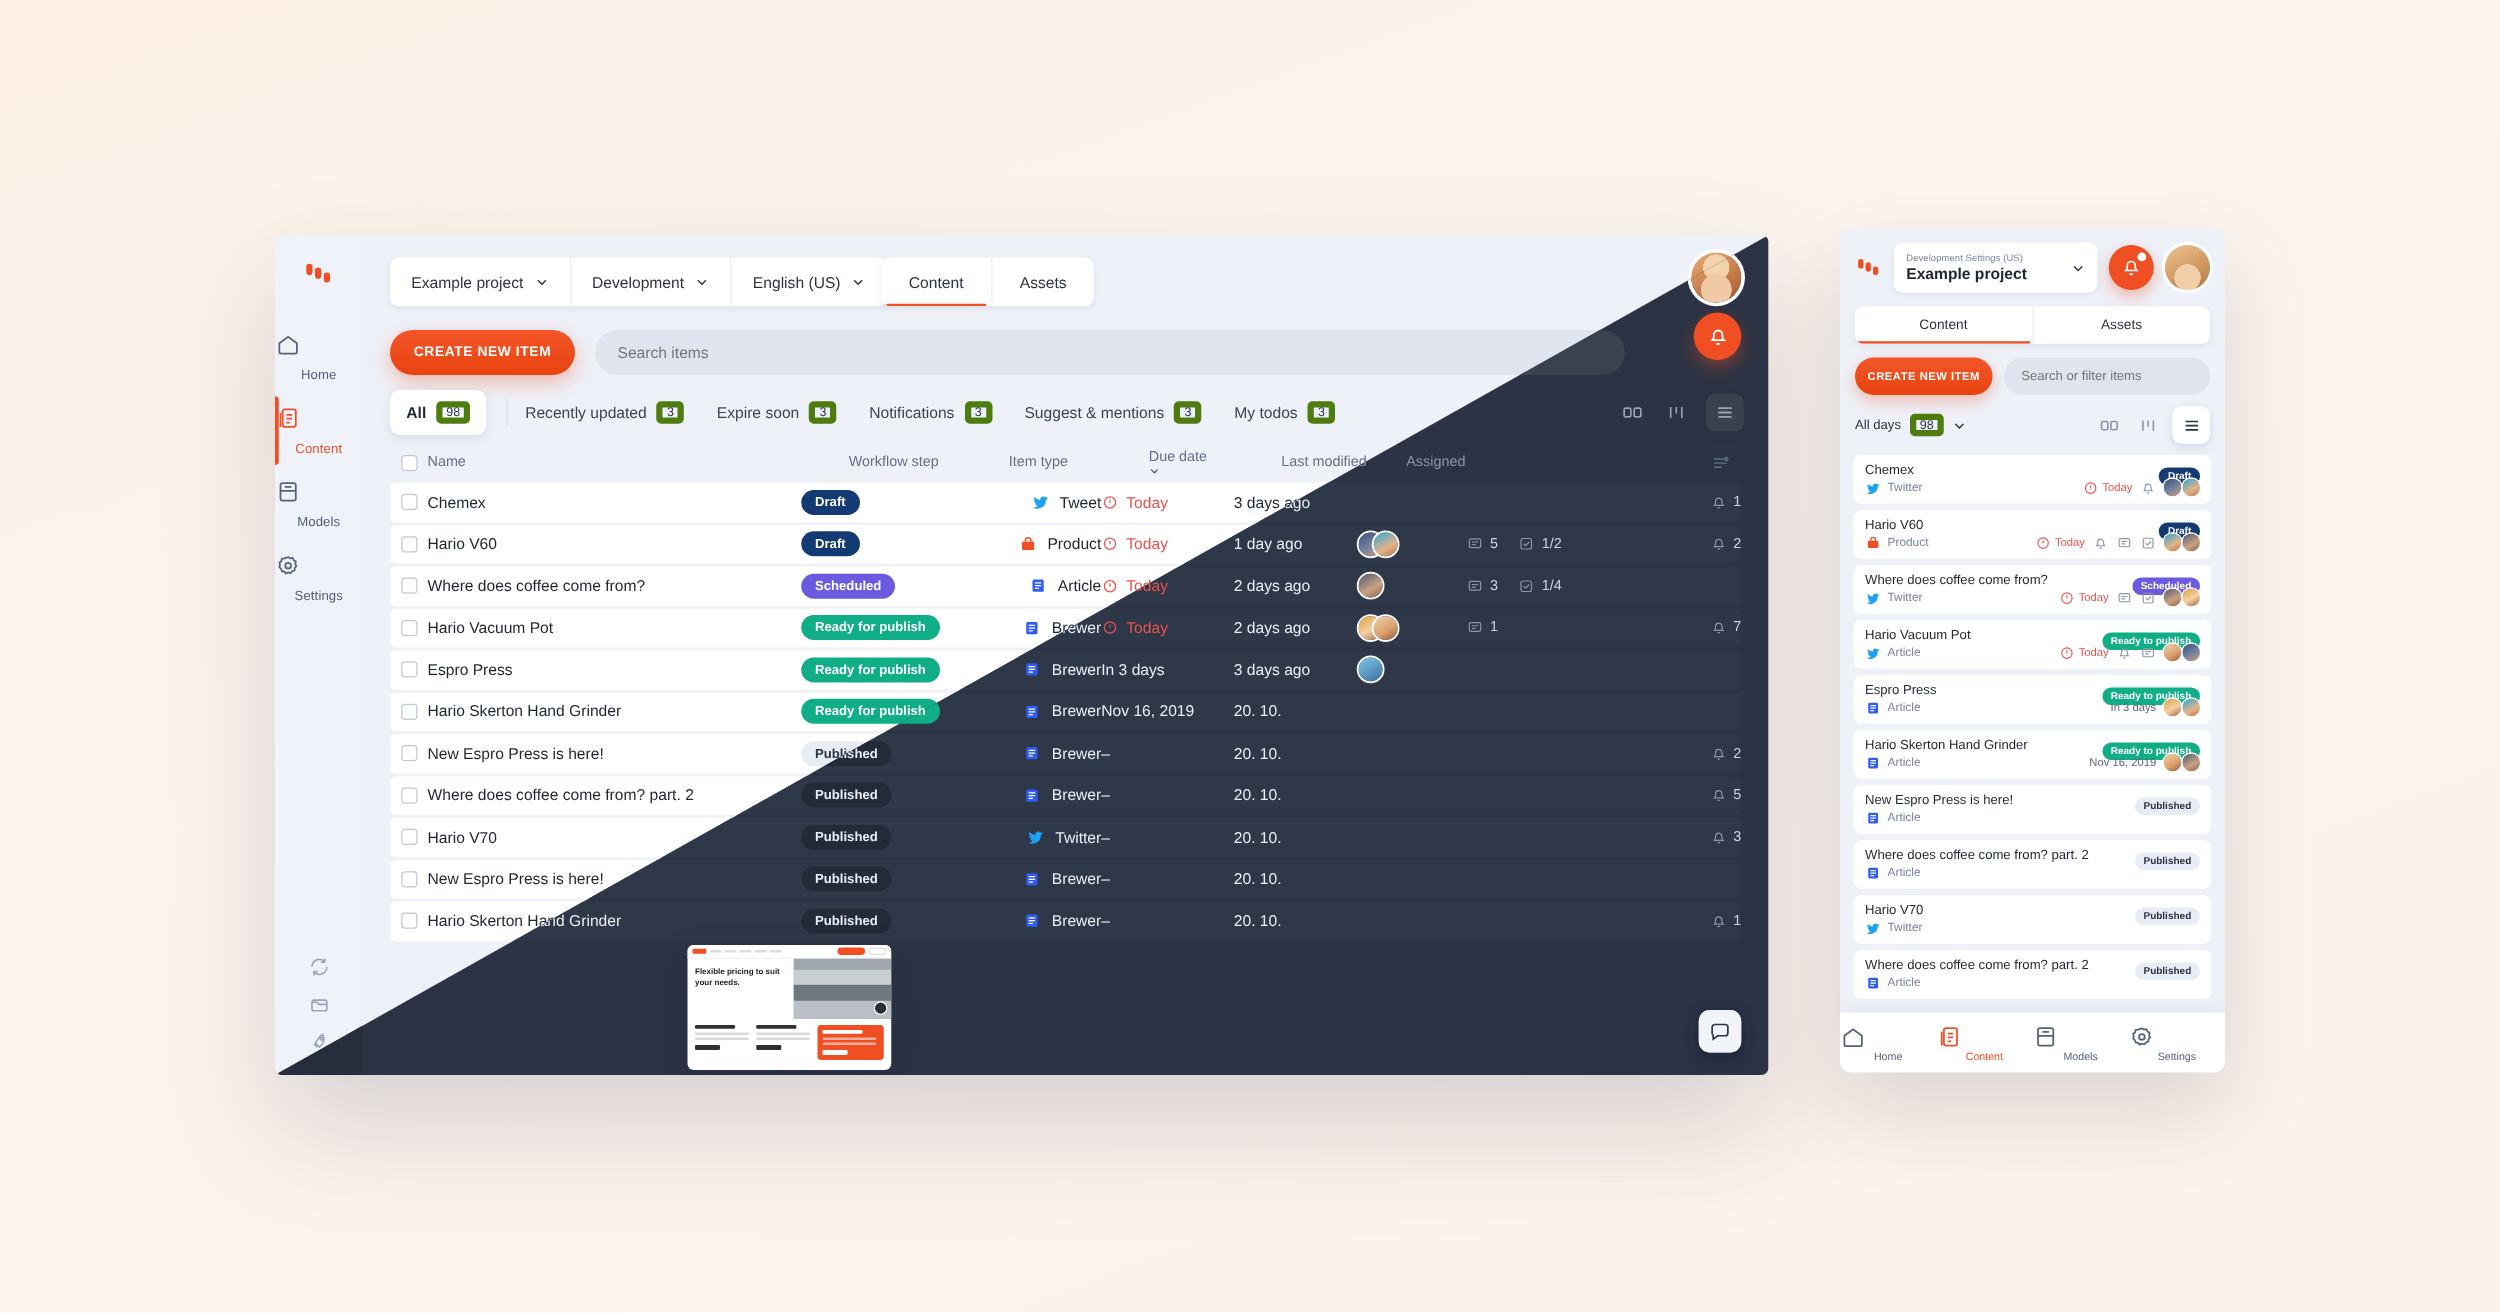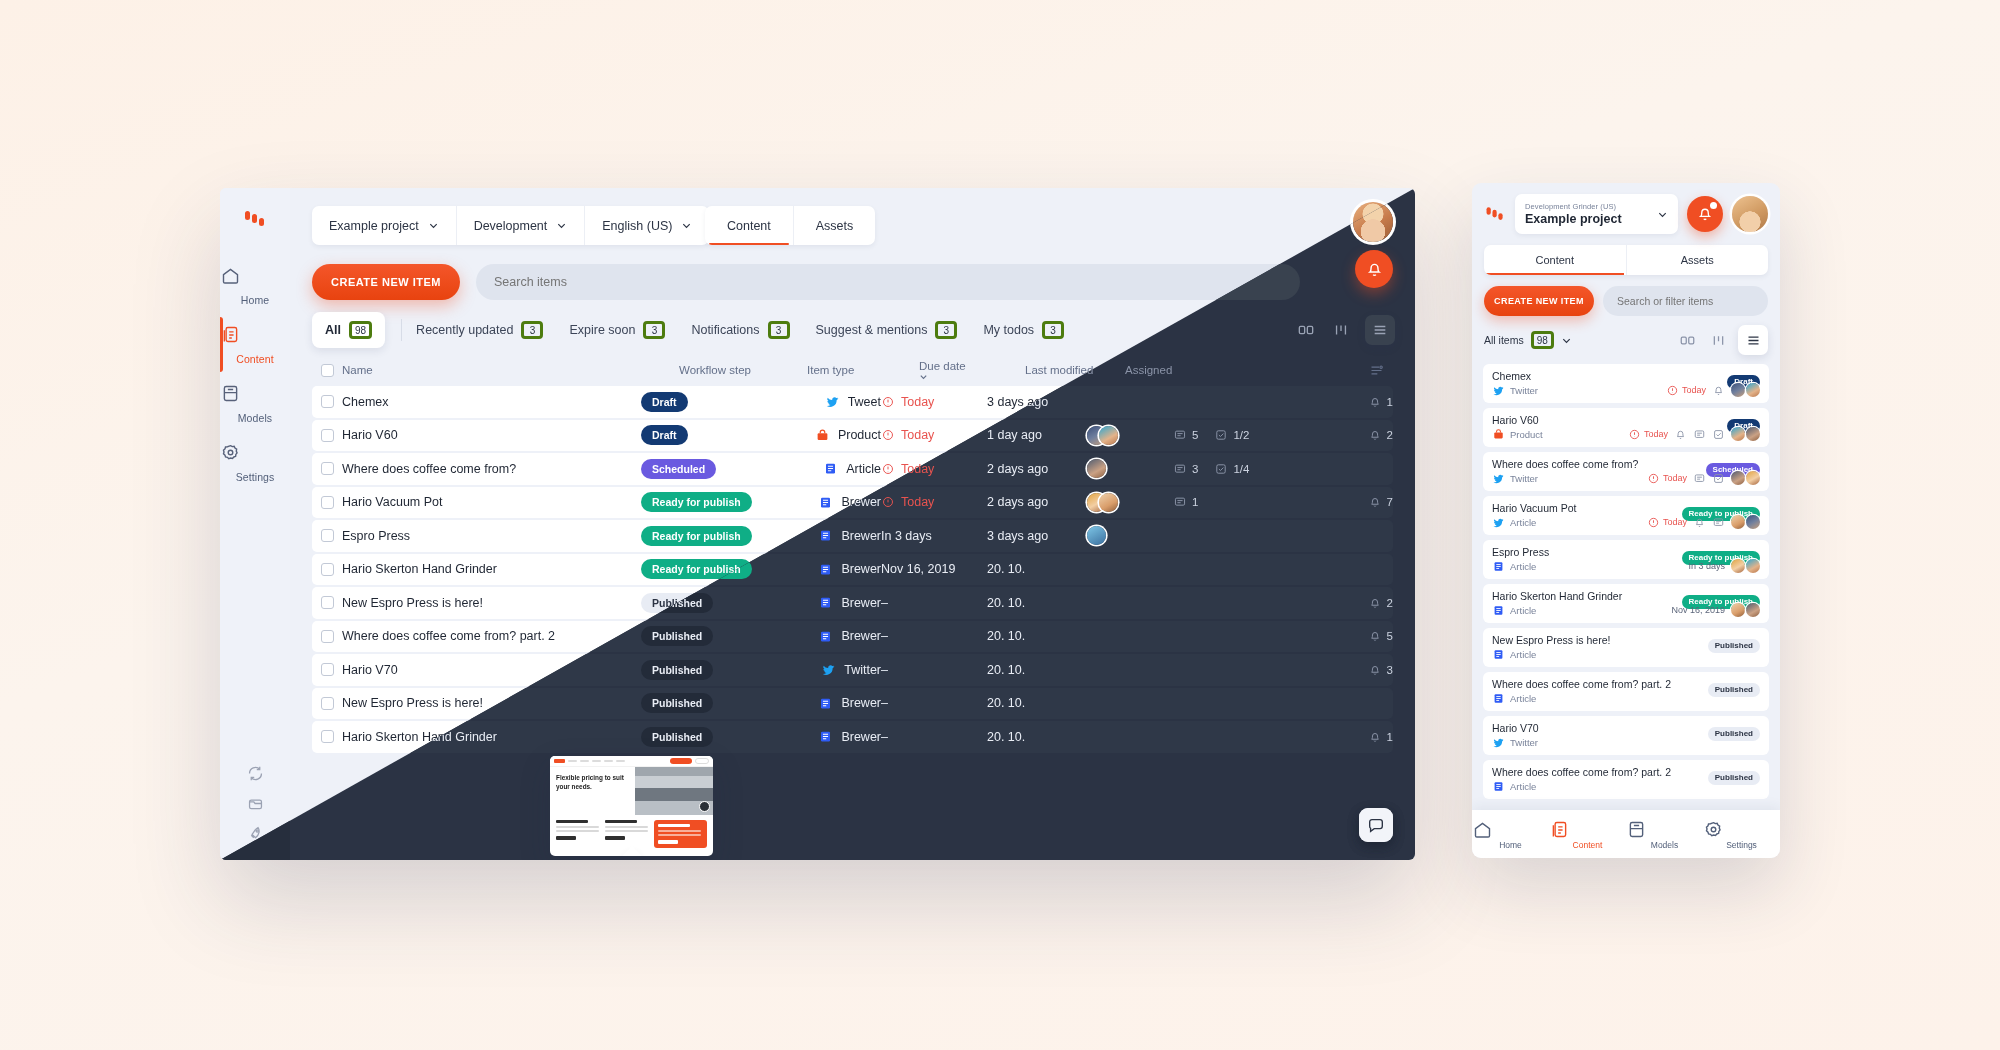--- a/index.html
+++ b/index.html
@@ -104,21 +104,21 @@
     position:absolute; left:70px; top:118px; right:0; height:48px; z-index:3;
     display:flex; align-items:center;
   }
   #chip-all{
     margin-left:22px; height:36px; background:#fff; border-radius:8px;
     display:flex; align-items:center; gap:8px; padding:0 13px;
     box-shadow:0 3px 9px rgba(40,50,90,.10); font-size:12.5px; color:#212836;
     font-weight:bold;
   }
   .cnt-box{
-    border:3px solid #4d7c0f; border-radius:4px; min-width:22px; height:18px;
+    border:5px solid #4d7c0f; border-radius:4px; min-width:22px; height:18px;
     display:flex; align-items:center; justify-content:center;
     font-size:10px; color:#2c3444; font-weight:normal; padding:4px 3px;
   }
   #filter-divider{ width:1px; height:22px; background:#d7dce7; margin:0 14px 0 16px; }
   .fchip{
     display:flex; align-items:center; gap:8px; margin-right:26px;
     font-size:12.5px; color:#3c4558; white-space:nowrap;
   }
   .view-icons{ margin-left:auto; margin-right:20px; display:flex; align-items:center; gap:13px; }
   .vi{ width:22px; height:22px; display:flex; align-items:center; justify-content:center; color:#57617a; }
@@ -1623,21 +1623,21 @@
   <div id="m-top">
     <div>
       <svg width="22" height="22" viewBox="0 0 26 26">
         <rect x="3" y="5" width="5" height="9" rx="2.5" fill="#f04e23"></rect>
         <rect x="10" y="8" width="5" height="9" rx="2.5" fill="#f04e23"></rect>
         <rect x="17" y="12" width="5" height="8" rx="2.5" fill="#f04e23"></rect>
       </svg>
     </div>
     <div id="m-proj">
       <div class="pl">
-        <div class="small">Development  Grinder (US)</div>
+        <div class="small">Development  Settings (US)</div>
         <div class="big">Example project</div>
       </div>
       <span>
         <svg width="11" height="11" viewBox="0 0 12 12" fill="none" stroke="#2c3444" stroke-width="1.3">
             <path d="M2.5 4.5L6 8l3.5-3.5"></path>
           </svg>
       </span>
     </div>
     <div id="m-bell">
       <svg width="16" height="16" viewBox="0 0 20 20" fill="none" stroke="#fff" stroke-width="1.7">
@@ -1653,21 +1653,21 @@
       <div class="mt active">Content</div>
       <div class="mt ">Assets</div>
     </div>
 
   <div id="m-actions">
     <button id="m-create">CREATE NEW ITEM</button>
     <input id="m-search" placeholder="Search or filter items" style="">
   </div>
 
   <div id="m-filter">
-    <span class="lbl">All items</span>
+    <span class="lbl">All days</span>
     <span class="cnt-box">98</span>
     <span>
       <svg width="11" height="11" viewBox="0 0 12 12" fill="none" stroke="#2c3444" stroke-width="1.3">
           <path d="M2.5 4.5L6 8l3.5-3.5"></path>
         </svg>
     </span>
     <span class="vi-row">
       <span class="vi">
         <svg width="15" height="15" viewBox="0 0 18 18" fill="none" stroke="#8a93a8" stroke-width="1.5">
             <rect x="1.5" y="5" width="6" height="8" rx="1.5"></rect>

